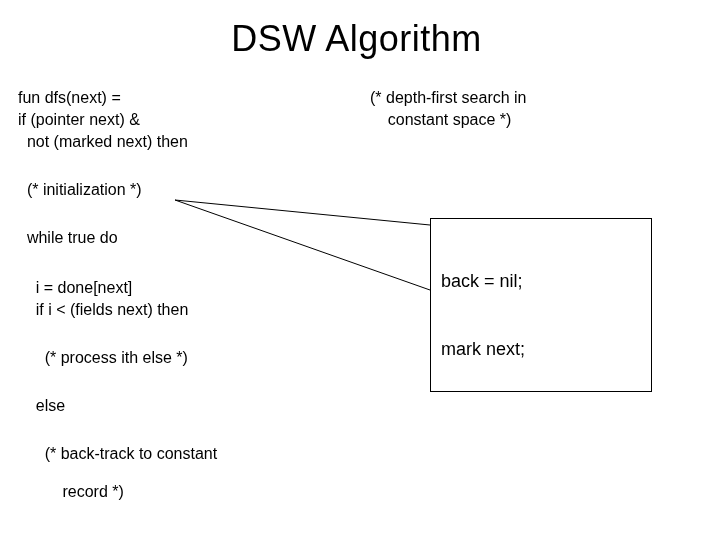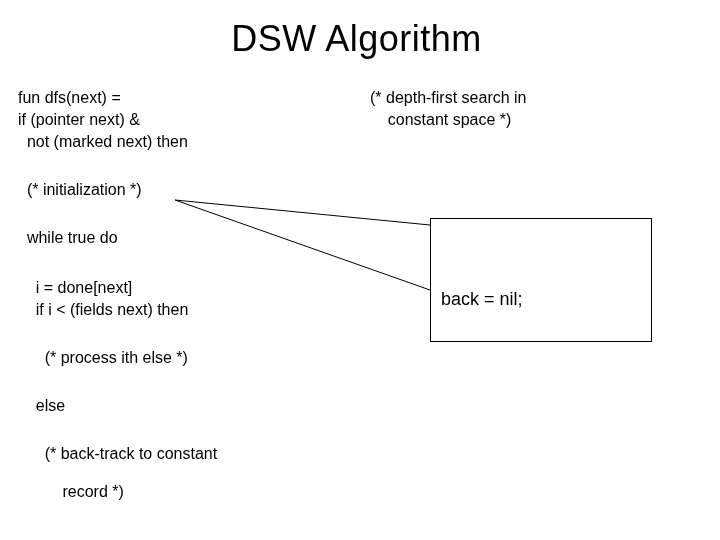--- a/index.html
+++ b/index.html
@@ -26,21 +26,21 @@
   .block {
     position: absolute;
     font-size: 16px;
     line-height: 1.25;
     white-space: pre;
   }
 
   .code-box {
     position: absolute;
     border: 1px solid #000;
-    padding: 24px 10px 8px 10px;
+    padding: 6px 10px 8px 10px;
     font-size: 18px;
     line-height: 1.25;
     white-space: pre;
   }
 
   svg.lines {
     position: absolute;
     top: 0;
     left: 0;
     width: 720px;
@@ -69,18 +69,19 @@
 <div class="block" style="top:396px; left:18px;">    else</div>
 
 <div class="block" style="top:444px; left:18px;">      (* back-track to constant</div>
 <div class="block" style="top:482px; left:18px;">          record *)</div>
 
 <div class="block" style="top:88px; left:370px;">(* depth-first search in</div>
 <div class="block" style="top:110px; left:370px;">    constant space *)</div>
 
 <div class="code-box" style="top:218px; left:430px; width:200px;">
   <div>back = nil;</div>
+  <div>mark next;</div>
 </div>
 
 <svg class="lines">
   <line x1="175" y1="200" x2="430" y2="225" stroke="#000" stroke-width="1"></line>
   <line x1="175" y1="200" x2="430" y2="290" stroke="#000" stroke-width="1"></line>
 </svg>
 
 </body></html>

